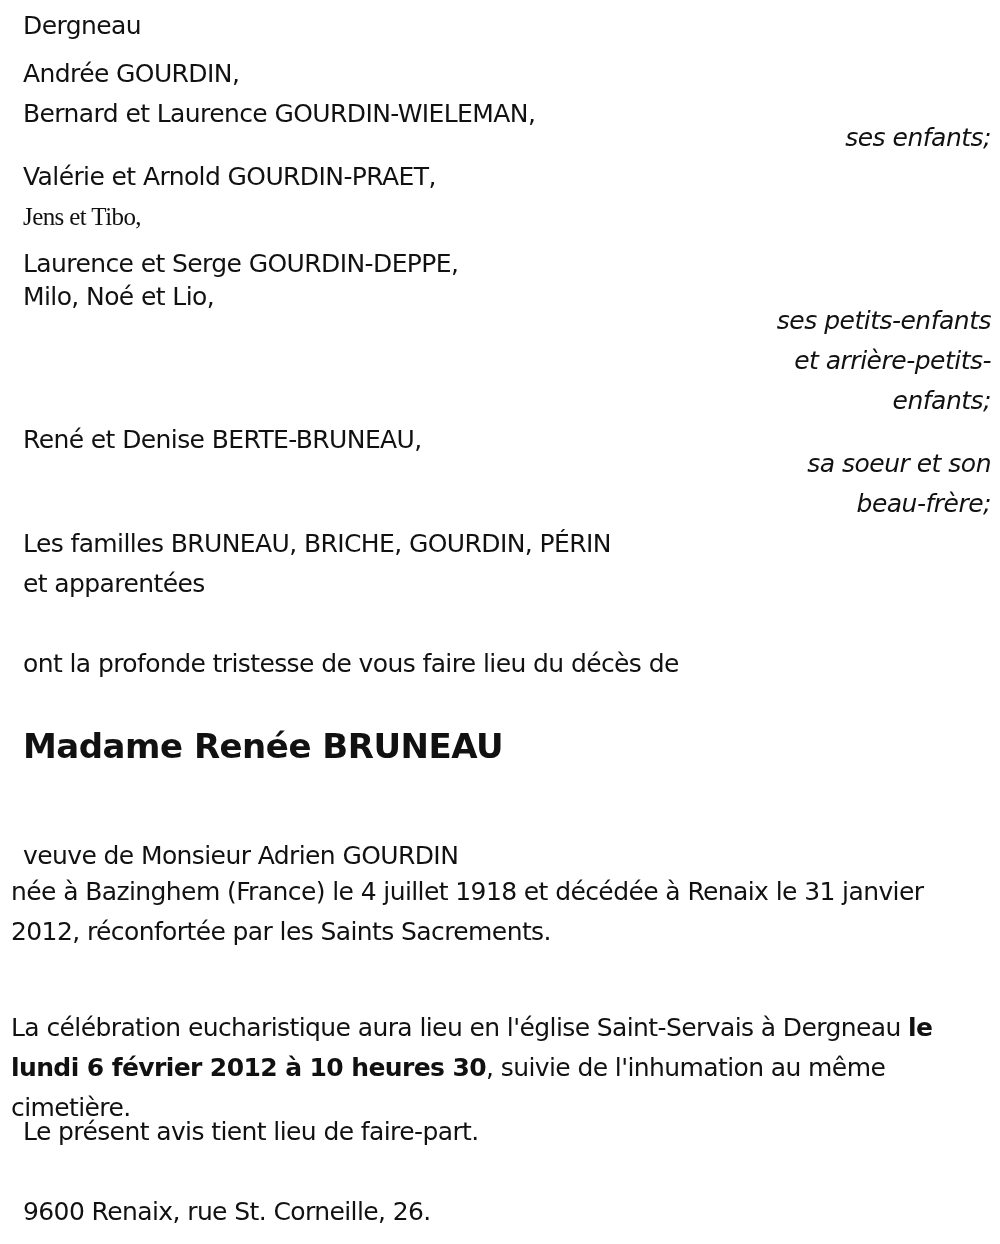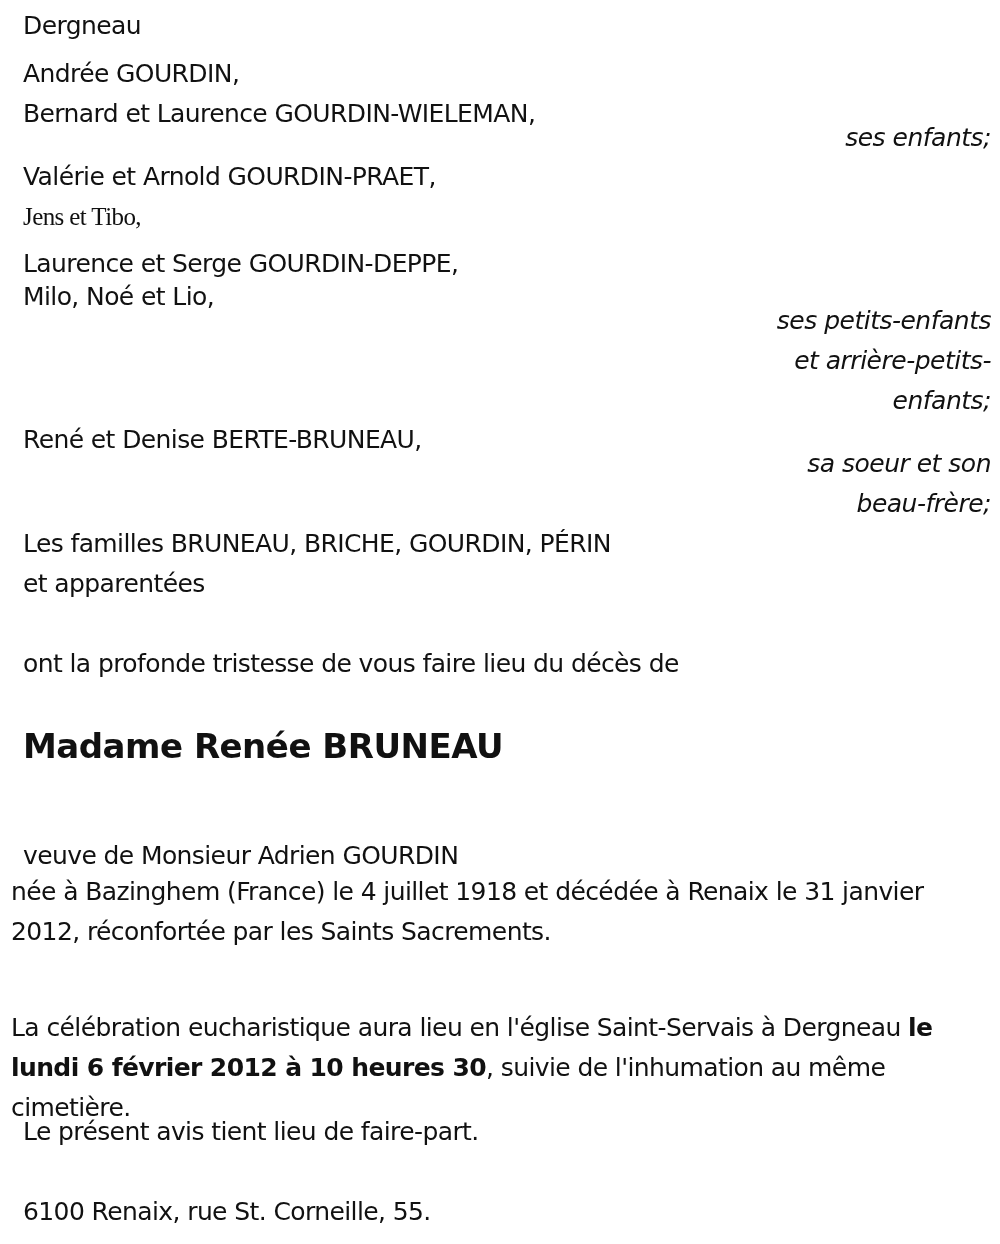--- a/index.html
+++ b/index.html
@@ -91,15 +91,15 @@
   <span class="line abs title" style="top:724px;">Madame Renée BRUNEAU</span>
 
   <span class="line abs" style="top:836px;">veuve de Monsieur Adrien GOURDIN</span>
 
   <span class="para abs" style="top:864px;margin-top:8px;">née à Bazinghem (France) le 4 juillet 1918 et décédée à Renaix le 31 janvier 2012, réconfortée par les Saints Sacrements.</span>
 
   <span class="para abs" style="top:966px;margin-top:42px;"><span>La célébration eucharistique aura lieu en l'église Saint-Servais à Dergneau </span><b>le lundi 6 février 2012 à 10 heures 30</b><span>, suivie de l'inhumation au même cimetière.</span></span>
 
   <span class="line abs" style="top:1112px;">Le présent avis tient lieu de faire-part.</span>
 
-  <span class="line abs" style="top:1192px;">6100 Renaix, rue St. Corneille, 55.</span>
+  <span class="line abs" style="top:1192px;">9600 Renaix, rue St. Corneille, 26.</span>
 
 </div>
 
 </body></html>

